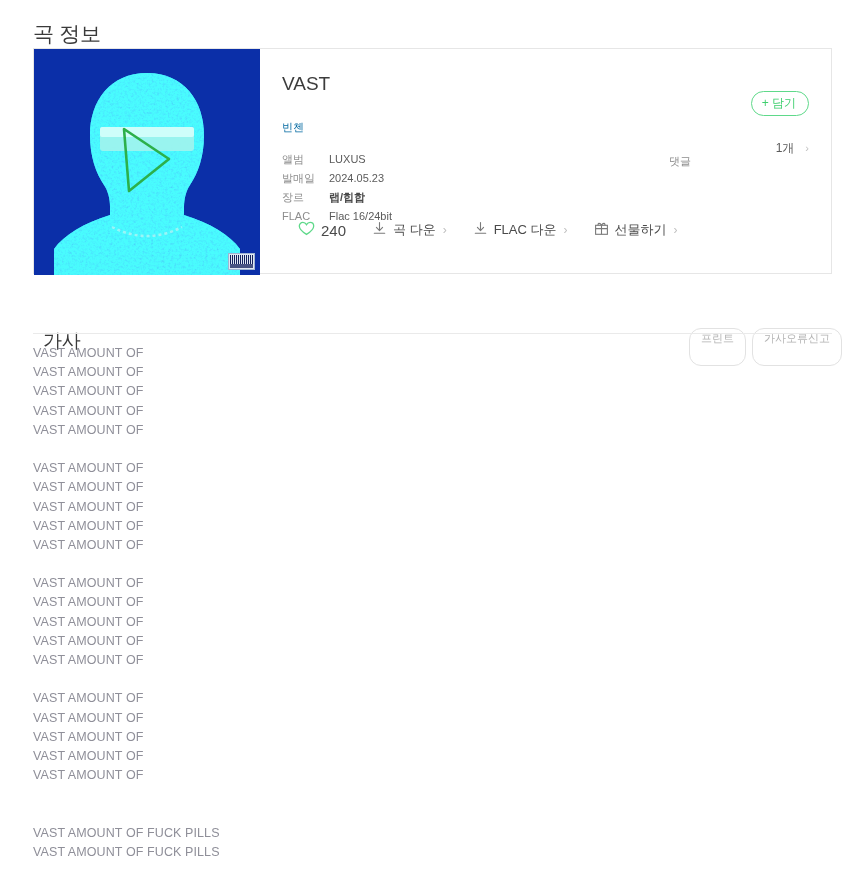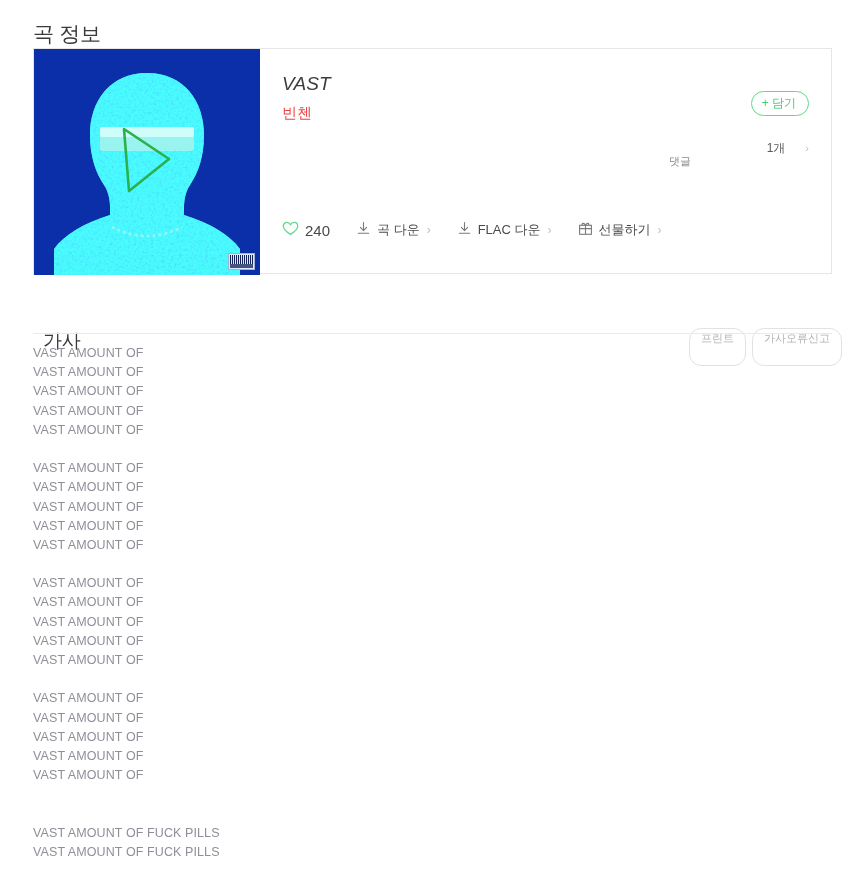--- a/index.html
+++ b/index.html
@@ -76,26 +76,25 @@
     position: relative;
     padding: 24px 22px 0 22px;
   }
 
   .song-title {
     font-size: 19px;
     color: #3c3c3c;
     font-weight: 400;
     line-height: 1.2;
     margin: 0;
-    font-style: italic;
   }
   .artist-name {
-    font-size: 15px;
-    color: #ef4444;
-    margin-top: 8px;
+    font-size: 11px;
+    color: #0369a1;
+    margin-top: 24px;
     display: inline-block;
     cursor: pointer;
   }
 
   .meta-table {
     margin-top: 18px;
     border-collapse: collapse;
   }
   .meta-table td {
     font-size: 11px;
@@ -103,21 +102,21 @@
     padding: 0 0 6px 0;
     vertical-align: top;
     line-height: 13px;
   }
   .meta-table td.meta-key { width: 47px; }
   .meta-table td.meta-val { color: #5b5b5b; }
   .meta-table td.meta-val.strong { font-weight: bold; color:#4a4a4a; }
 
   .action-row {
     position: absolute;
-    left: 22px;
+    left: 38px;
     bottom: 34px;
     display: flex;
     align-items: center;
     gap: 26px;
   }
   .act {
     display: flex;
     align-items: center;
     gap: 6px;
     font-size: 13px;
@@ -156,21 +155,21 @@
     justify-content: space-between;
     height: 26px;
     font-size: 11px;
     color: #8d8d8d;
   }
   .side-row .rlabel { color:#8d8d8d;margin-top:26px; }
   .side-row .rvalue {
     color: #5b5b5b;
     font-size: 12px;
     cursor: pointer;
-    display: flex; align-items:center; gap:20px;
+    display: flex; align-items:center; gap:11px;
   }
   .side-row .rvalue .chev { color:#c0c0c0; font-size: 11px; }
 
   .share-icons { display:flex; align-items:center; gap:5px; }
   .sicon {
     width: 15px; height: 15px; border-radius: 50%;
     display:flex; align-items:center; justify-content:center;
     cursor:pointer;
   }
   .sicon.kakao { background:#17ce3e; }
@@ -281,20 +280,40 @@
       <div class="adv-bars"></div>
       <div class="adv-txt"></div>
     </div>
   </div>
 
   <div class="info-body">
 
     <h2 class="song-title">VAST</h2>
     <a class="artist-name">빈첸</a>
 
+    <table class="meta-table">
+      <tbody>
+        <tr>
+          <td class="meta-key">앨범</td>
+          <td class="meta-val">LUXUS</td>
+        </tr>
+        <tr>
+          <td class="meta-key">발매일</td>
+          <td class="meta-val">2024.05.23</td>
+        </tr>
+        <tr>
+          <td class="meta-key">장르</td>
+          <td class="meta-val strong">랩/힙합</td>
+        </tr>
+        <tr>
+          <td class="meta-key">FLAC</td>
+          <td class="meta-val">Flac 16/24bit</td>
+        </tr>
+      </tbody>
+    </table>
 
     <div class="action-row">
 
       <div class="act">
         <span>
           <svg width="17" height="15" viewBox="0 0 17 15" fill="none">
             <path d="M8.5 13.4C8.5 13.4 1.3 9.2 1.3 5.1 C1.3 2.9 2.9 1.4 4.9 1.4
                      C6.4 1.4 7.8 2.4 8.5 3.6 C9.2 2.4 10.6 1.4 12.1 1.4
                      C14.1 1.4 15.7 2.9 15.7 5.1 C15.7 9.2 8.5 13.4 8.5 13.4 Z" stroke="#5fd98a" stroke-width="1.3" fill="none"></path>
           </svg>

